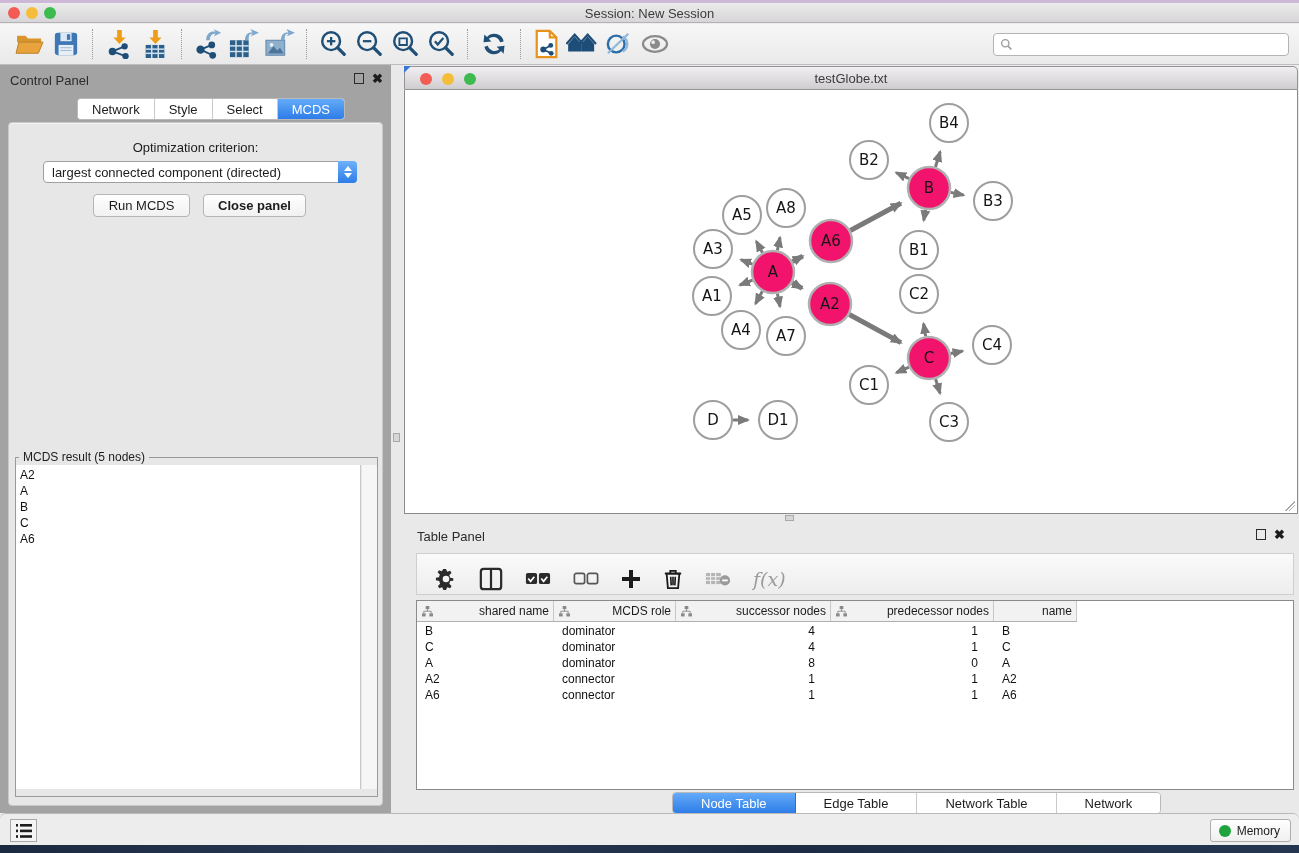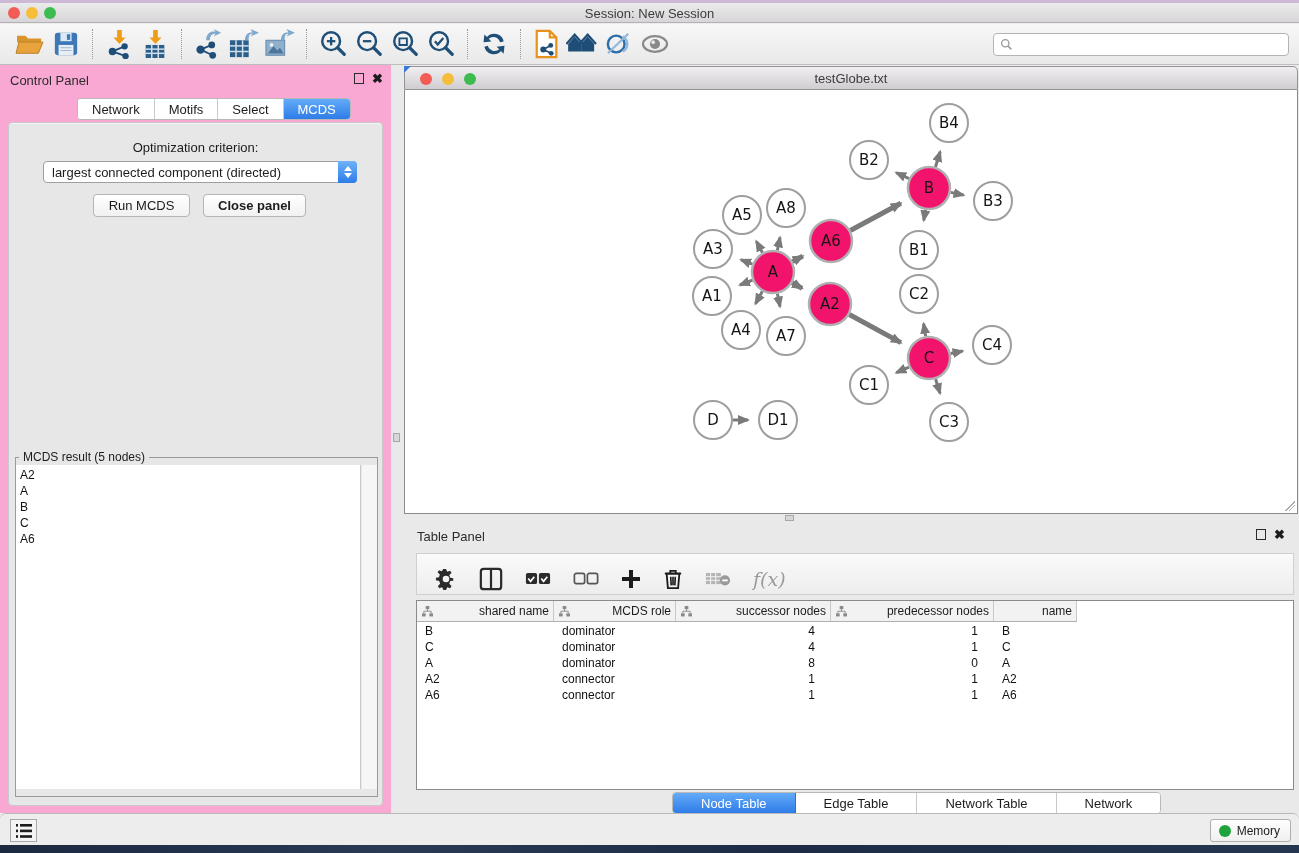--- a/index.html
+++ b/index.html
@@ -26,21 +26,21 @@
     display:flex; align-items:center; padding-left:12px; }
   .tb-btn { width:36px; height:32px; display:flex; align-items:center; justify-content:center; }
   .tb-sep { width:1px; height:30px; border-left:1px dotted #9a9a9a; margin:0 8px; }
   #search-wrap { position:absolute; right:10px; top:9px; width:296px; height:23px;
     background:#fff; border:1px solid #b4b4b4; border-radius:4px;
     display:flex; align-items:center; padding-left:6px; }
   #search-input { border:none; outline:none; flex:1; font-size:12px; background:transparent; height:19px; }
   .mag-glyph { width:13px; height:13px; margin-right:4px; }
 
   
-  #control-panel { left:0; top:62px; width:391px; height:748px; background:#f9a8d4; }
+  #control-panel { left:0; top:62px; width:391px; height:748px; background:#a3a3a3; }
   .panel-head { position:absolute; left:10px; top:8px; font-size:13px; color:#2b2b2b; }
   .win-btns { position:absolute; right:8px; top:8px; display:flex; gap:8px; align-items:center; }
   .float-ic { width:10px; height:11px; border:1.5px solid #2b2b2b; display:inline-block; }
   .close-ic { font-size:13px; font-weight:bold; color:#1c1c1c; line-height:11px; }
 
   .seg-bar { position:absolute; display:flex; background:#fff; border:1px solid #b9b9b9;
     border-radius:4px; overflow:hidden; height:22px; }
   .seg-tab { font-size:13px; color:#1c1c1c; display:flex; align-items:center; justify-content:center;
     border-right:1px solid #c9c9c9; background:#fff; padding:0 14px; height:100%; }
   .seg-tab:last-child { border-right:none; }
@@ -305,21 +305,21 @@
     </div>
 
     <div class="abs" id="control-panel">
       <div class="panel-head">Control Panel</div>
       <div class="win-btns">
         <span class="float-ic"></span>
         <span class="close-ic">✖</span>
       </div>
       <div class="seg-bar" id="cp-tabs">
         <div class="seg-tab">Network</div>
-        <div class="seg-tab">Motifs</div>
+        <div class="seg-tab">Style</div>
         <div class="seg-tab">Select</div>
         <div class="seg-tab sel">MCDS</div>
       </div>
 
       <div id="cp-inner">
         <div id="opt-label">Optimization criterion:</div>
         <div id="criterion">
           <span class="val">largest connected component (directed)</span>
           <span class="stepper">
               <span class="tri-up"></span>

